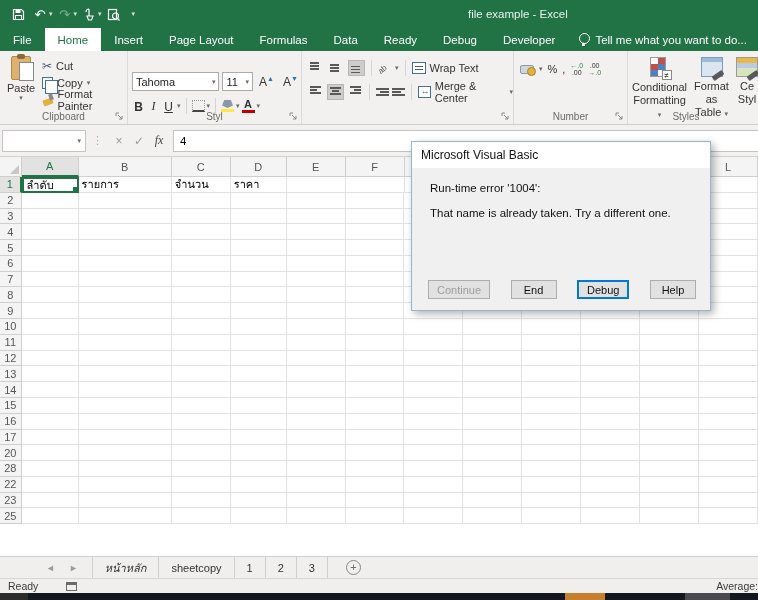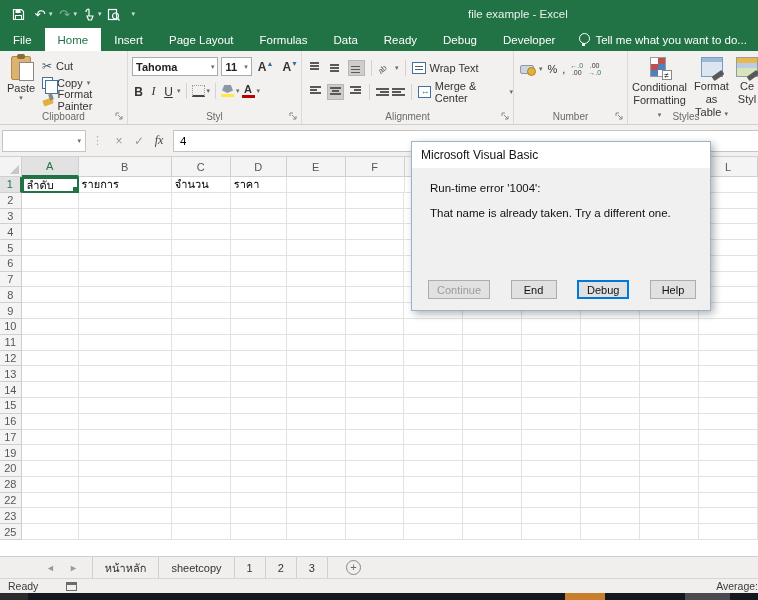--- a/index.html
+++ b/index.html
@@ -41,21 +41,21 @@
   .copy-ic { width:11px; height:12px; border:1px solid #41719c; background:#fff; position:relative; }
   .copy-ic::before { content:''; position:absolute; left:2px; top:2px; width:11px; height:12px; border:1px solid #41719c; background:#fff; }
   .fp-ic { width:12px; height:12px; position:relative; }
   .fp-ic::before { content:''; position:absolute; left:1px; top:5px; width:10px; height:6px; background:#e2b13c; transform:rotate(-20deg); border-radius:1px; }
   .fp-ic::after { content:''; position:absolute; right:0; top:0; width:4px; height:6px; background:#8a8886; transform:rotate(-20deg); }
   .drop { font-size:7px; color:#6a6a6a; }
   .cut-glyph { color:#44546a; font-size:12px; }
 
   .combo { background:#fff; border:1px solid #ababab; height:19px; display:flex; align-items:center; font-size:11px; color:#222; padding:0 3px; }
   .combo .drop { margin-left:auto; }
-  .fontrow1 { display:flex; gap:3px; margin-left:4px; margin-top:2px; align-items:center;font-weight:bold; }
+  .fontrow1 { display:flex; gap:3px; margin-left:4px; margin-top:17px; align-items:center; }
   .fontrow2 { display:flex; align-items:center; gap:2px; margin-left:4px; margin-top:6px; height:18px; }
   .fbtn { min-width:13px; height:16px; display:flex; align-items:flex-end; justify-content:center; font-size:12px; color:#333; padding:0 2px; }
   .sep-v { width:1px; height:16px; background:#d5d3d1; margin:0 3px; }
   .grow-az { font-size:12px; color:#333; position:relative; padding:0 3px; }
   .grow-az sup { font-size:7px; color:#2f6fb0; }
   .border-ic { width:13px; height:12px; border:1px dotted #9a9a9a; border-bottom:2px solid #444; }
   .fill-ic, .fontcol-ic { display:flex; flex-direction:column; align-items:center; }
   .bucket { width:11px; height:8px; background:#8a98a8; clip-path:polygon(20% 0,80% 0,100% 70%,50% 100%,0 70%); }
   .ubar { width:13px; height:3px; margin-top:1px; }
   .fontA { font-size:11px; font-weight:bold; color:#333; line-height:9px; }
@@ -123,21 +123,21 @@
   .dlg-line2 { margin-top:13px; }
   .dlg-btns { position:absolute; left:16px; right:14px; bottom:11px; display:flex; justify-content:space-between; }
   .dbtn { min-width:46px; height:19px; background:#e1e1e1; border:1px solid #adadad; font-size:11px; color:#111; display:flex; align-items:center; justify-content:center; padding:0 8px; }
   .dbtn.disabled { color:#9d9d9d; }
   .dbtn.focused { border:2px solid #0078d7; }
 
   
   .sheetbar { position:absolute; top:556px; left:0; width:758px; height:22px; background:#f0efee; border-top:1px solid #cfcfcf; display:flex; align-items:stretch; }
   .navarrows { display:flex; align-items:center; gap:14px; padding:0 14px 0 46px; color:#9a9a9a; font-size:9px; }
   .stab { display:flex; align-items:center; padding:0 12px; font-size:11px; color:#333; border-right:1px solid #cfcfcf; }
-  .stab:first-of-type { border-left:1px solid #cfcfcf; }
+  .stab:first-of-type { border-left:1px solid #cfcfcf;font-style:italic; }
   .stab.active { background:#fff; color:#217346; font-weight:bold; border-right:1px solid #a9a9a9; border-left:1px solid #a9a9a9; }
   .addsheet { width:15px; height:15px; border:1px solid #8a8886; border-radius:50%; color:#6a6a6a; font-size:11px; line-height:13px; text-align:center; align-self:center; margin-left:18px; }
 
   
   .statusbar { position:absolute; top:578px; left:0; width:758px; height:15px; background:#f0efee; border-top:1px solid #d8d6d4; display:flex; align-items:center; font-size:10.5px; color:#3b3b3b; }
   .ready { margin-left:8px; }
   .macro-ic { width:11px; height:9px; border:1px solid #6a6a6a; margin-left:28px; background:linear-gradient(#6a6a6a 0 2px, transparent 2px); }
   .avg { margin-left:auto; margin-right:0; }
 
   
@@ -326,21 +326,20 @@
             <i style="width:13px"></i>
           </span>
         <span class="sep-v"></span>
         <span class="al-label">
           <span class="merge-ic"></span>
           <span>Merge &amp; Center</span>
           <span class="drop">▾</span>
         </span>
       </div>
     </div>
-    <div class="glabel">Alignment</div>
     <div class="launcher">
       <svg width="9" height="9" viewBox="0 0 9 9">
           <path d="M1 1h3M1 1v3M3 3l4 4M7 4v3H4" fill="none" stroke="#8a8886" stroke-width="1"></path>
         </svg>
     </div>
   </div>
 
   <div class="rgroup g-num">
     <div class="numrow2">
       <span class="acct-ic"></span>
@@ -675,35 +674,20 @@
       <div class="cell" style="width: 60px;"></div>
       <div class="cell" style="width: 60px;"></div>
       <div class="cell" style="width: 60px;"></div>
       <div class="cell" style="width: 60px;"></div>
       <div class="cell" style="width: 60px;"></div>
       <div class="cell" style="width: 60px;"></div>
       <div class="cell" style="width: 60px;"></div>
       <div class="cell" style="width: 60px;"></div>
     </div>
     <div class="grow">
-      <div class="rh">19</div>
-      <div class="cell" style="width: 58px;"></div>
-      <div class="cell" style="width: 95px;"></div>
-      <div class="cell" style="width: 60px;"></div>
-      <div class="cell" style="width: 57px;"></div>
-      <div class="cell" style="width: 60px;"></div>
-      <div class="cell" style="width: 60px;"></div>
-      <div class="cell" style="width: 60px;"></div>
-      <div class="cell" style="width: 60px;"></div>
-      <div class="cell" style="width: 60px;"></div>
-      <div class="cell" style="width: 60px;"></div>
-      <div class="cell" style="width: 60px;"></div>
-      <div class="cell" style="width: 60px;"></div>
-    </div>
-    <div class="grow">
       <div class="rh">20</div>
       <div class="cell" style="width: 58px;"></div>
       <div class="cell" style="width: 95px;"></div>
       <div class="cell" style="width: 60px;"></div>
       <div class="cell" style="width: 57px;"></div>
       <div class="cell" style="width: 60px;"></div>
       <div class="cell" style="width: 60px;"></div>
       <div class="cell" style="width: 60px;"></div>
       <div class="cell" style="width: 60px;"></div>
       <div class="cell" style="width: 60px;"></div>

